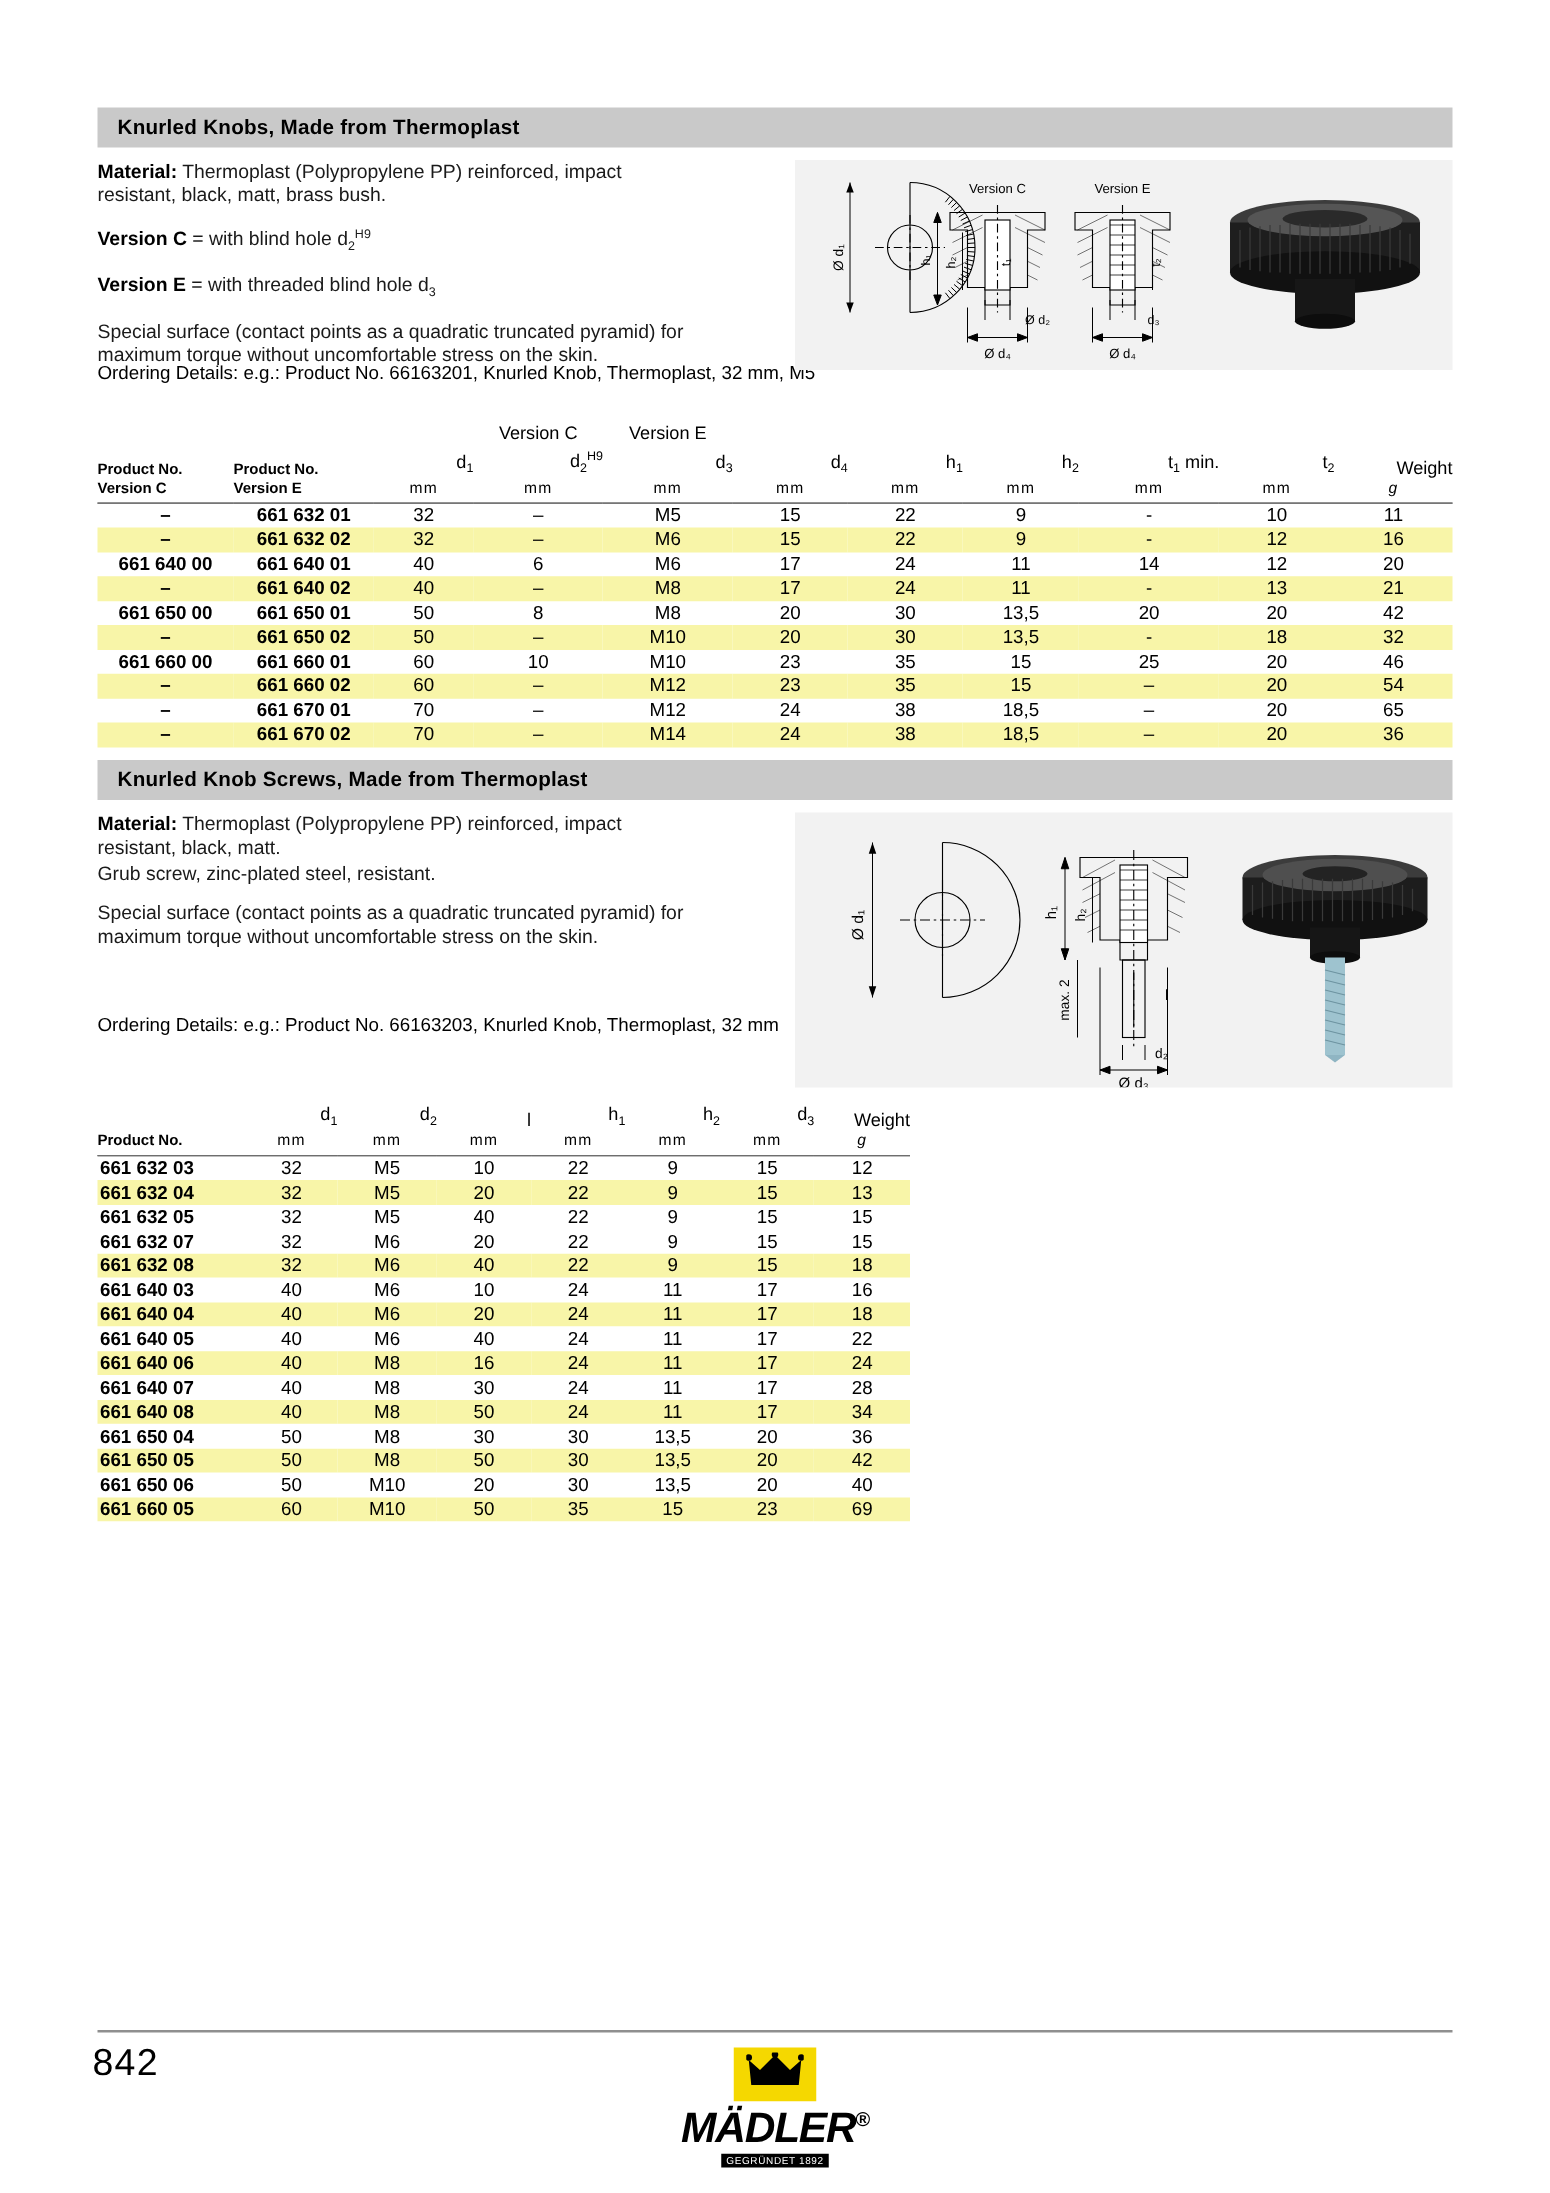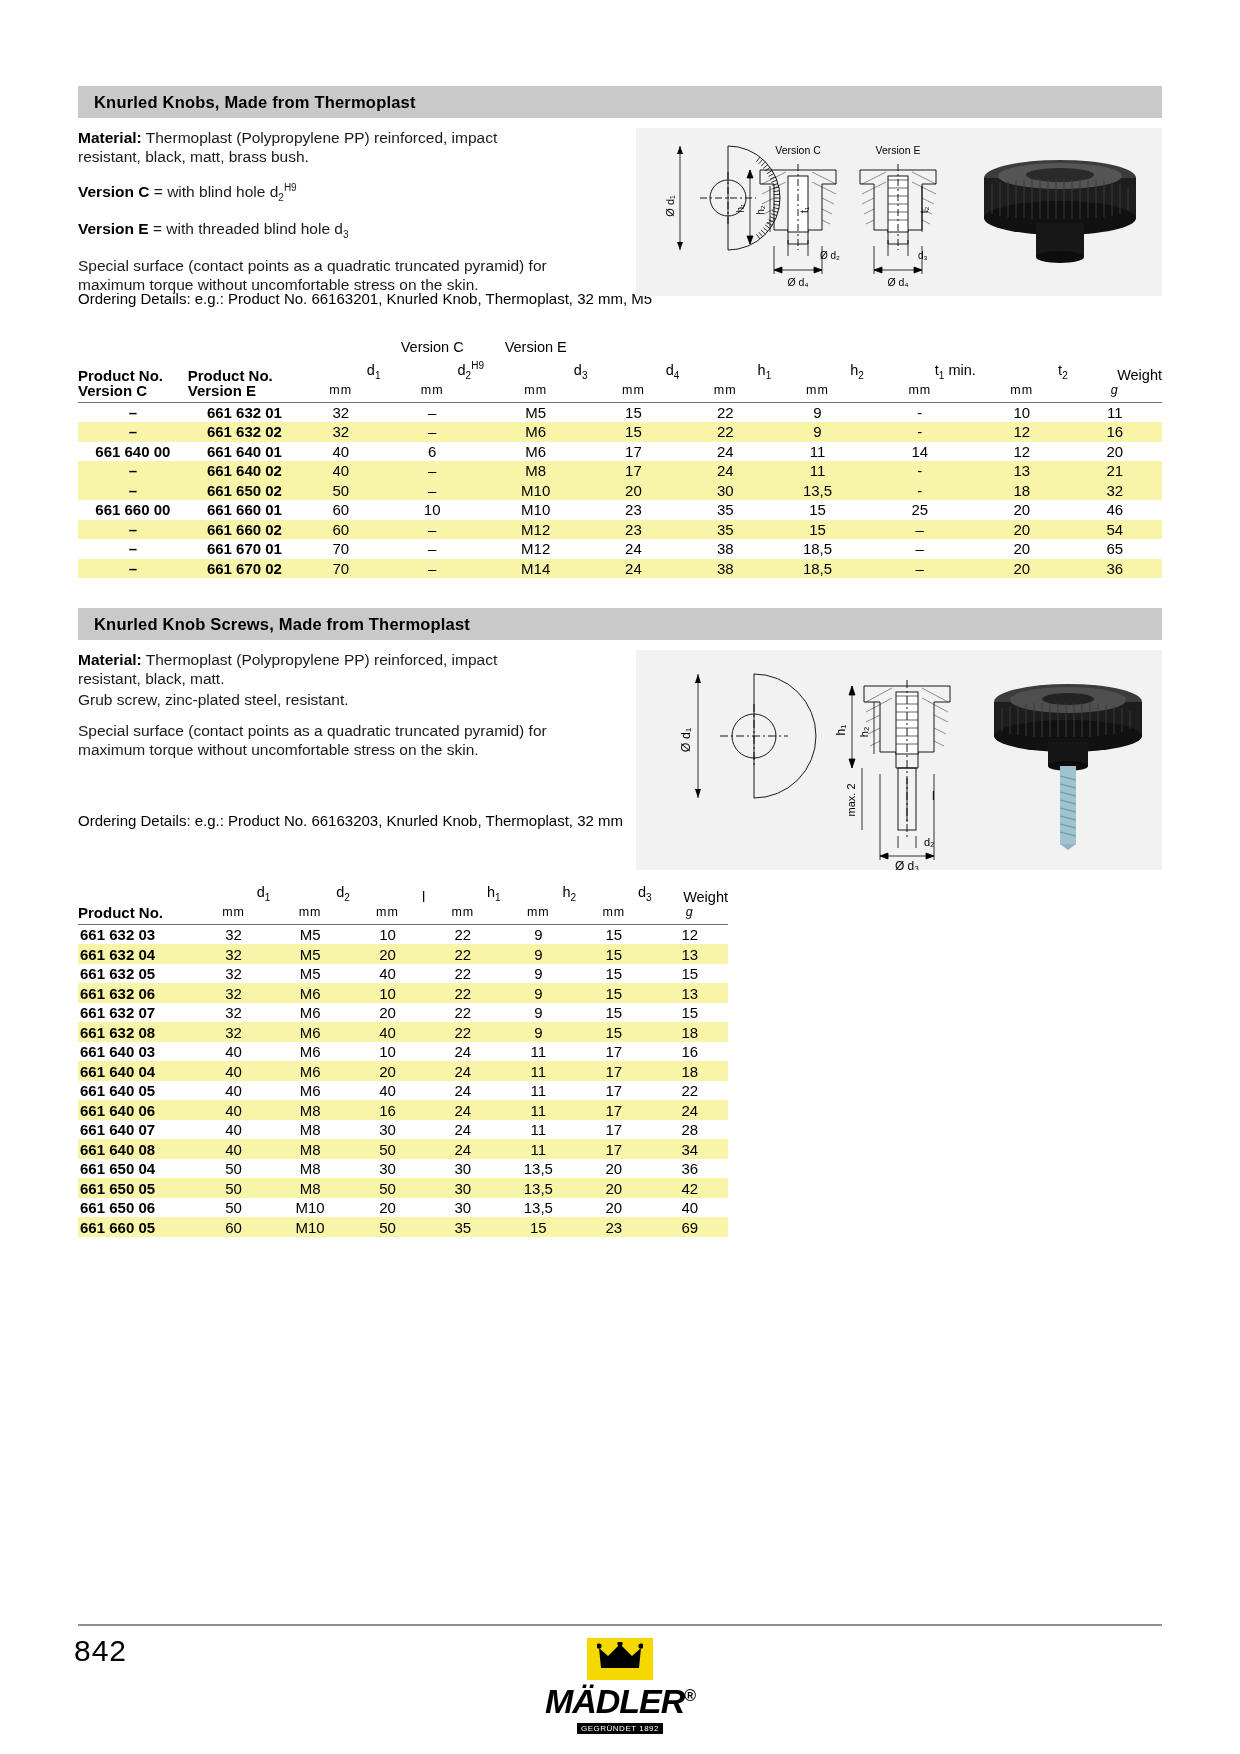--- a/index.html
+++ b/index.html
@@ -41,21 +41,21 @@
   table.spec { position:absolute; border-collapse:collapse; font-size:14px; }
   table.spec th, table.spec td { padding:0; }
   table.spec thead th {
     font-weight:normal;
     vertical-align:bottom;
     padding-bottom:3px;
     line-height:15px;
     font-size:14.5px;
   }
   table.spec thead th.pn {
-    font-weight:bold; text-align:left; font-size:15px;
+    font-weight:bold; text-align:left; font-size:12px;
   }
   table.spec thead tr.rule th { border-bottom:1.6px solid #6e6e6e; height:2px; padding:0; }
   table.spec tbody td {
     text-align:center; height:19.5px; font-size:15px;
   }
   table.spec tbody td.pn { font-weight:bold; }
   table.spec tbody tr.alt td { background:#f8f5a8; }
   table.spec tbody tr.alt td.pn { font-weight:bold; }
   table.spec tbody tr td.pn-left { text-align:left; padding-left:2px; font-weight:bold;}
 
@@ -395,20 +395,33 @@
           <td class="pn">661 640 02</td>
           <td>40</td>
           <td>–</td>
           <td>M8</td>
           <td>17</td>
           <td>24</td>
           <td>11</td>
           <td>-</td>
           <td>13</td>
           <td>21</td>
+        </tr>
+        <tr>
+          <td class="pn">661 650 00</td>
+          <td class="pn">661 650 01</td>
+          <td>50</td>
+          <td>8</td>
+          <td>M8</td>
+          <td>20</td>
+          <td>30</td>
+          <td>13,5</td>
+          <td>20</td>
+          <td>20</td>
+          <td>42</td>
         </tr>
         <tr class="alt">
           <td class="pn">–</td>
           <td class="pn">661 650 02</td>
           <td>50</td>
           <td>–</td>
           <td>M10</td>
           <td>20</td>
           <td>30</td>
           <td>13,5</td>
@@ -675,30 +688,20 @@
         <tr>
           <td class="pn-left">661 632 05</td>
           <td>32</td>
           <td>M5</td>
           <td>40</td>
           <td>22</td>
           <td>9</td>
           <td>15</td>
           <td>15</td>
         </tr>
-        <tr class="alt">
-          <td class="pn-left">661 632 06</td>
-          <td>32</td>
-          <td>M6</td>
-          <td>10</td>
-          <td>22</td>
-          <td>9</td>
-          <td>15</td>
-          <td>13</td>
-        </tr>
         <tr>
           <td class="pn-left">661 632 07</td>
           <td>32</td>
           <td>M6</td>
           <td>20</td>
           <td>22</td>
           <td>9</td>
           <td>15</td>
           <td>15</td>
         </tr>

